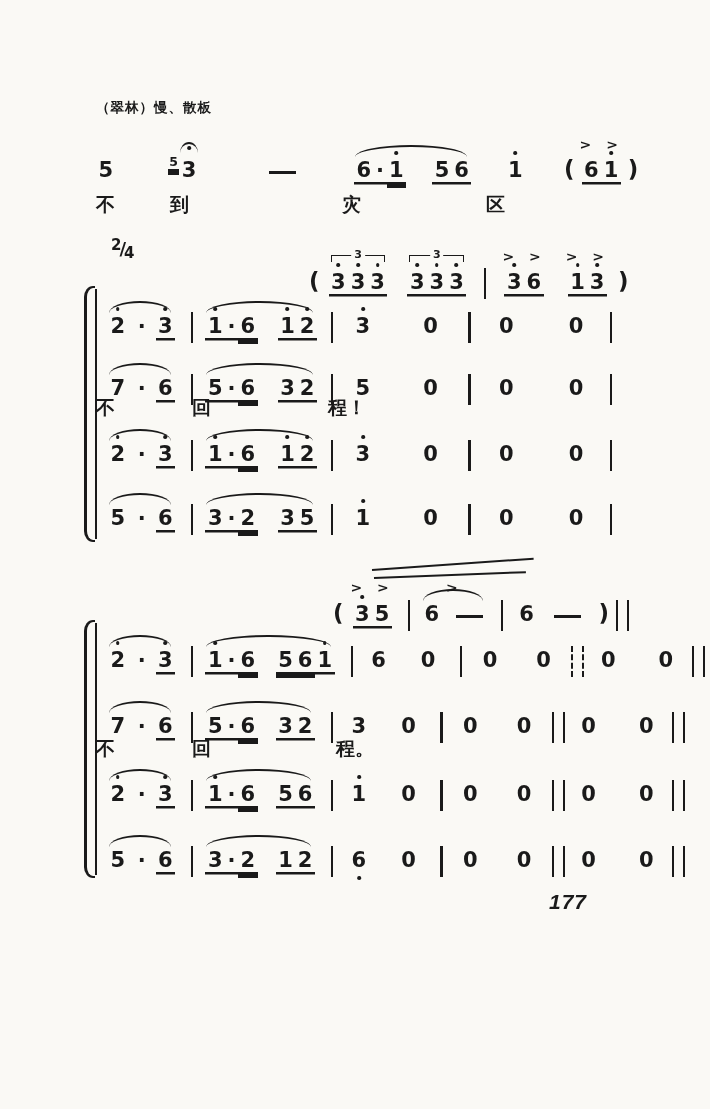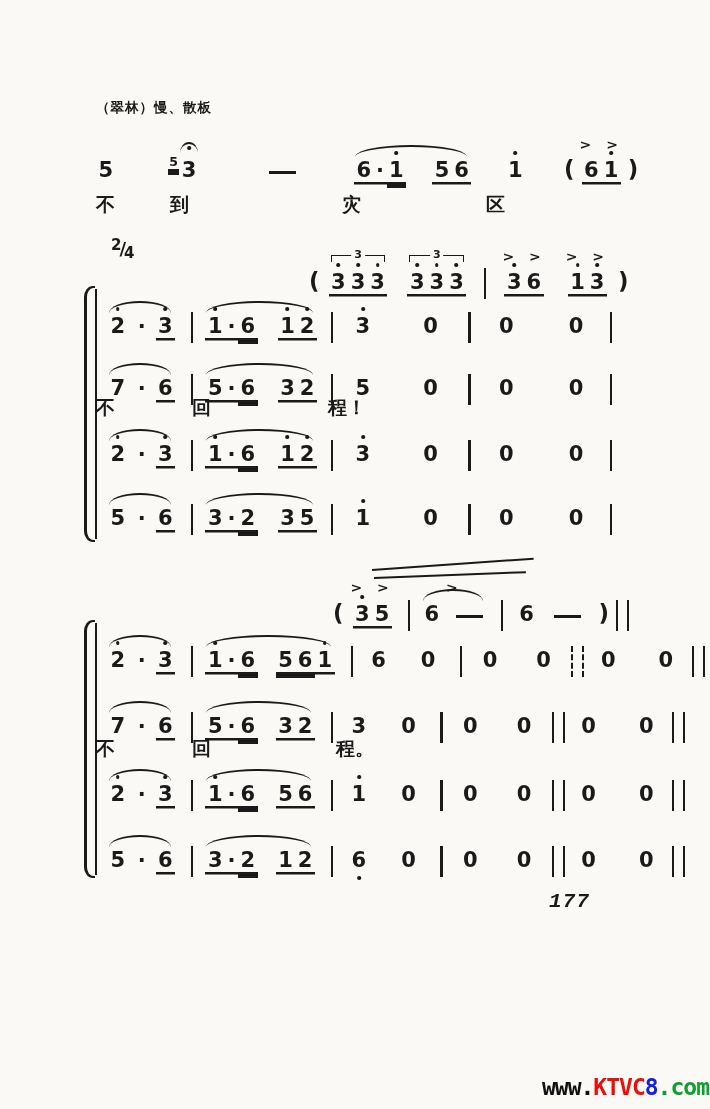--- a/index.html
+++ b/index.html
@@ -36,21 +36,21 @@
   .dashx{display:inline-block;width:27px;height:3px;background:#1a1a1a;margin:0 4px 8px 4px;}
   .gap{display:inline-block;}
 
   
   .anno{position:absolute;left:96px;top:99px;font-size:13.5px;font-weight:bold;letter-spacing:1px;}
   .timesig{position:absolute;left:111px;top:238px;font-weight:bold;font-size:15px;}
   .timesig .tsn{display:inline-block;transform:translateY(-5px);}
   .timesig .tss{font-size:18px;margin:0 -2px;}
   .timesig .tsd{display:inline-block;transform:translateY(3px);}
   .lyr{position:absolute;font-size:19px;font-weight:bold;white-space:nowrap;}
-  .pagenum{position:absolute;left:549px;top:890px;font-family:Liberation Mono, monospace;
+  .pagenum{position:absolute;left:549px;top:890px;font-family:Liberation Sans, sans-serif;
            font-style:italic;font-weight:bold;font-size:21px;letter-spacing:1px;}
   .wm{position:absolute;right:1px;top:1074px;font-family:"DejaVu Sans Mono",monospace;
       font-weight:bold;font-size:23px;letter-spacing:-1px;white-space:nowrap;}
 
   
   .brace{position:absolute;width:15px;}
   .brace::before{content:"";position:absolute;left:0;top:0;bottom:0;width:8px;
       border-left:3px solid #1a1a1a;border-top:2.5px solid #1a1a1a;border-bottom:2.5px solid #1a1a1a;
       border-radius:9px 0 0 9px/11px 0 0 11px;}
   .brace::after{content:"";position:absolute;left:11px;top:3px;bottom:3px;width:1.5px;background:#1a1a1a;}
@@ -559,14 +559,13 @@
       <span class="lyr" style="left: 486px; top: 192px;">区</span>
       <span class="lyr" style="left: 96px; top: 395px;">不</span>
       <span class="lyr" style="left: 192px; top: 395px;">回</span>
       <span class="lyr" style="left: 328px; top: 395px;">程！</span>
       <span class="lyr" style="left: 96px; top: 736px;">不</span>
       <span class="lyr" style="left: 192px; top: 736px;">回</span>
       <span class="lyr" style="left: 336px; top: 736px;">程。</span>
     </div>
 
   <div class="pagenum">177</div>
-  <div class="wm"><span style="color: rgb(17, 17, 17);">www.</span><span style="color: rgb(232, 16, 12);">KTVC</span><span style="color: rgb(20, 32, 221);">8</span><span style="color: rgb(15, 158, 48);">.com</span></div>
 </div>
 
 </body></html>

